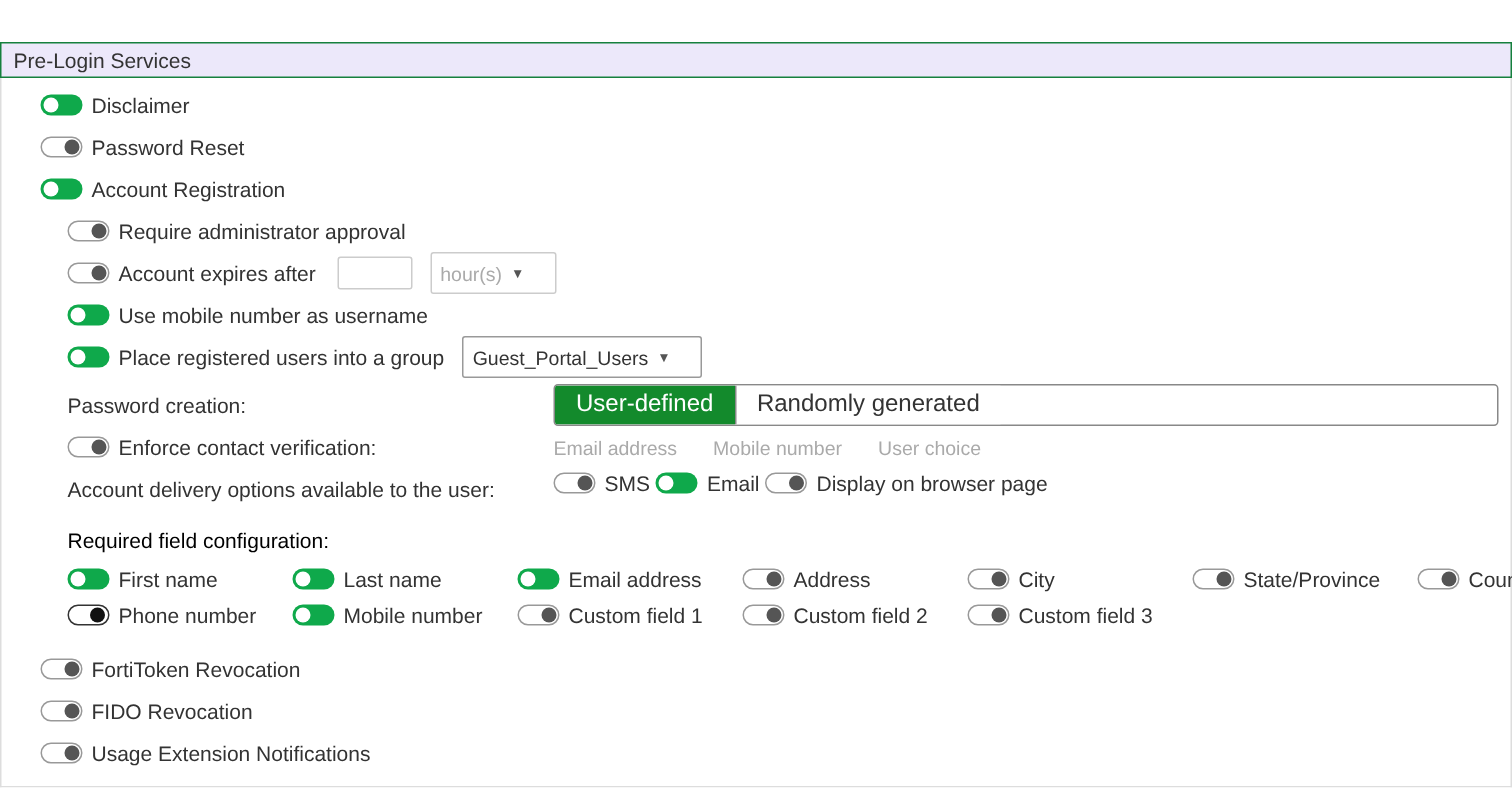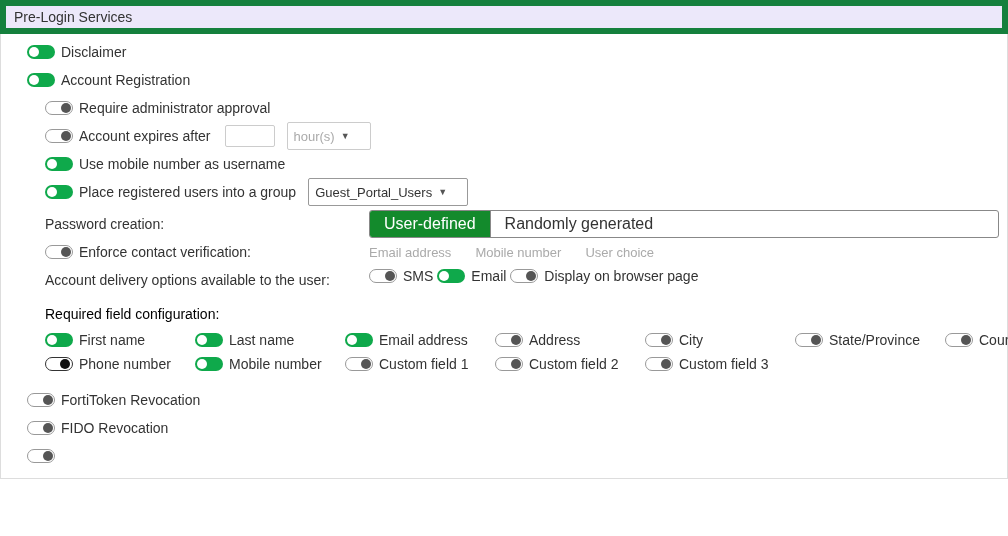--- a/index.html
+++ b/index.html
@@ -7,24 +7,25 @@
       margin: 0;
       padding: 0;
       font-family: Arial, Helvetica, sans-serif;
       font-size: 14px;
       color: #333;
       background: #fff;
       width: 1008px;
     }
     .section-header {
       background: #ece8fa;
-      border: 6px solid #15803d;
+      border: 1px solid #15803d;
       padding: 3px 8px;
       font-size: 14px;
       color: #333;
+      margin-top: 28px;
     }
     .content {
       padding: 4px 8px 8px 26px;
       border-left: 1px solid #ddd;
       border-right: 1px solid #ddd;
       border-bottom: 1px solid #ddd;
     }
     .row {
       display: flex;
       align-items: center;
@@ -180,20 +181,24 @@
   <span>Pre-Login Services</span>
 </div>
 
 <div class="content">
 
   <div class="row">
     <span class="toggle on"></span>
     <span class="label">Disclaimer</span>
   </div>
 
+  <div class="row">
+    <span class="toggle off"></span>
+    <span class="label">Password Reset</span>
+  </div>
 
   <div class="row">
     <span class="toggle on"></span>
     <span class="label">Account Registration</span>
   </div>
 
   <div class="row indent-1">
     <span class="toggle off"></span>
     <span class="label">Require administrator approval</span>
   </div>
@@ -334,15 +339,16 @@
     <span class="label">FortiToken Revocation</span>
   </div>
 
   <div class="row">
     <span class="toggle off"></span>
     <span class="label">FIDO Revocation</span>
   </div>
 
   <div class="row">
     <span class="toggle off"></span>
+    <span class="label">Usage Extension Notifications</span>
   </div>
 
 </div>
 
 </body></html>

